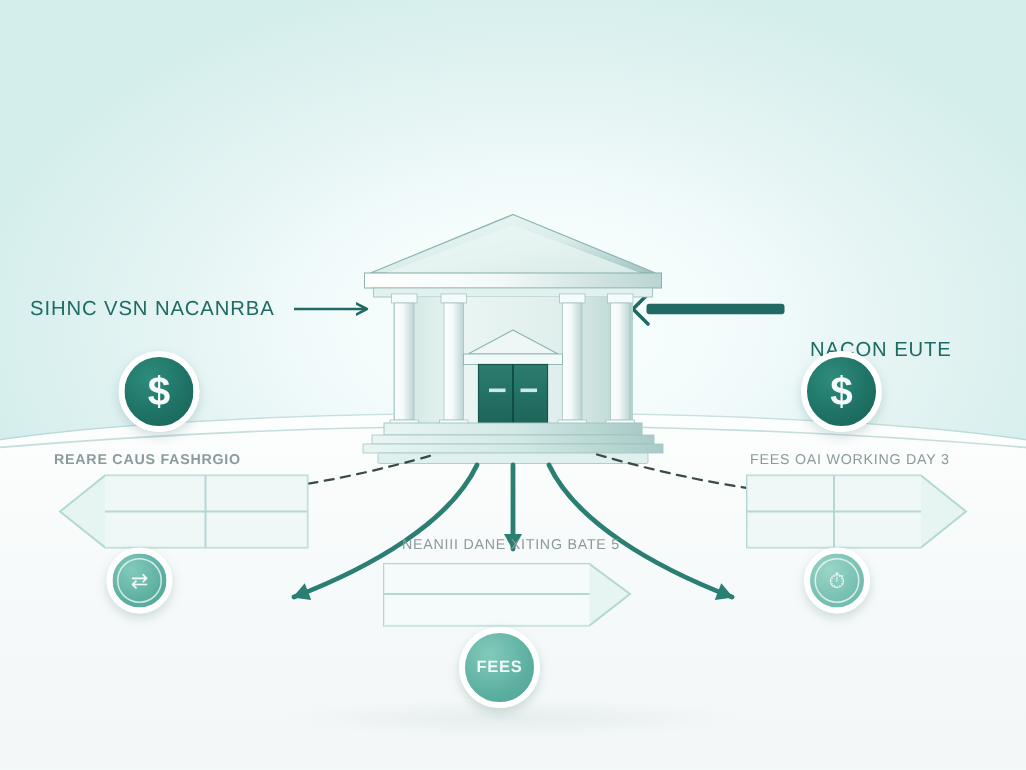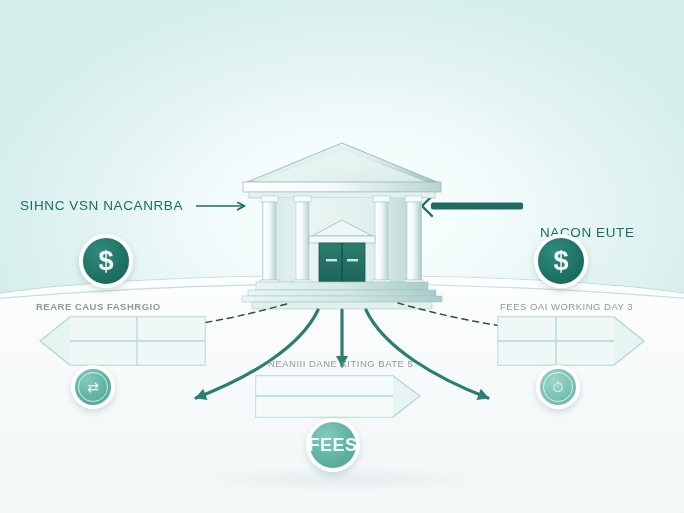--- a/index.html
+++ b/index.html
@@ -102,21 +102,21 @@
   #badge-dollar-left  { left: 79px;  top: 234px; }
   #badge-dollar-right { left: 534px; top: 234px; }
   .badge-icon {
     width: 44px; height: 44px;
   }
   #badge-icon-left  { left: 71px;  top: 365px; }
   #badge-icon-right { left: 536px; top: 365px; }
   #badge-fees {
     left: 306px; top: 418px;
     width: 54px; height: 54px;
-    font-size: 18px;
+    font-size: 11px;
     font-weight: bold;
     letter-spacing: 0.5px;
     color: #f2fbf9;
   }
   .badge-inner-ring {
     position: absolute;
     left: 50%; top: 50%;
     transform: translate(-50%,-50%);
     width: 28px; height: 28px;
     border: 1.4px solid rgba(255,255,255,0.72);

